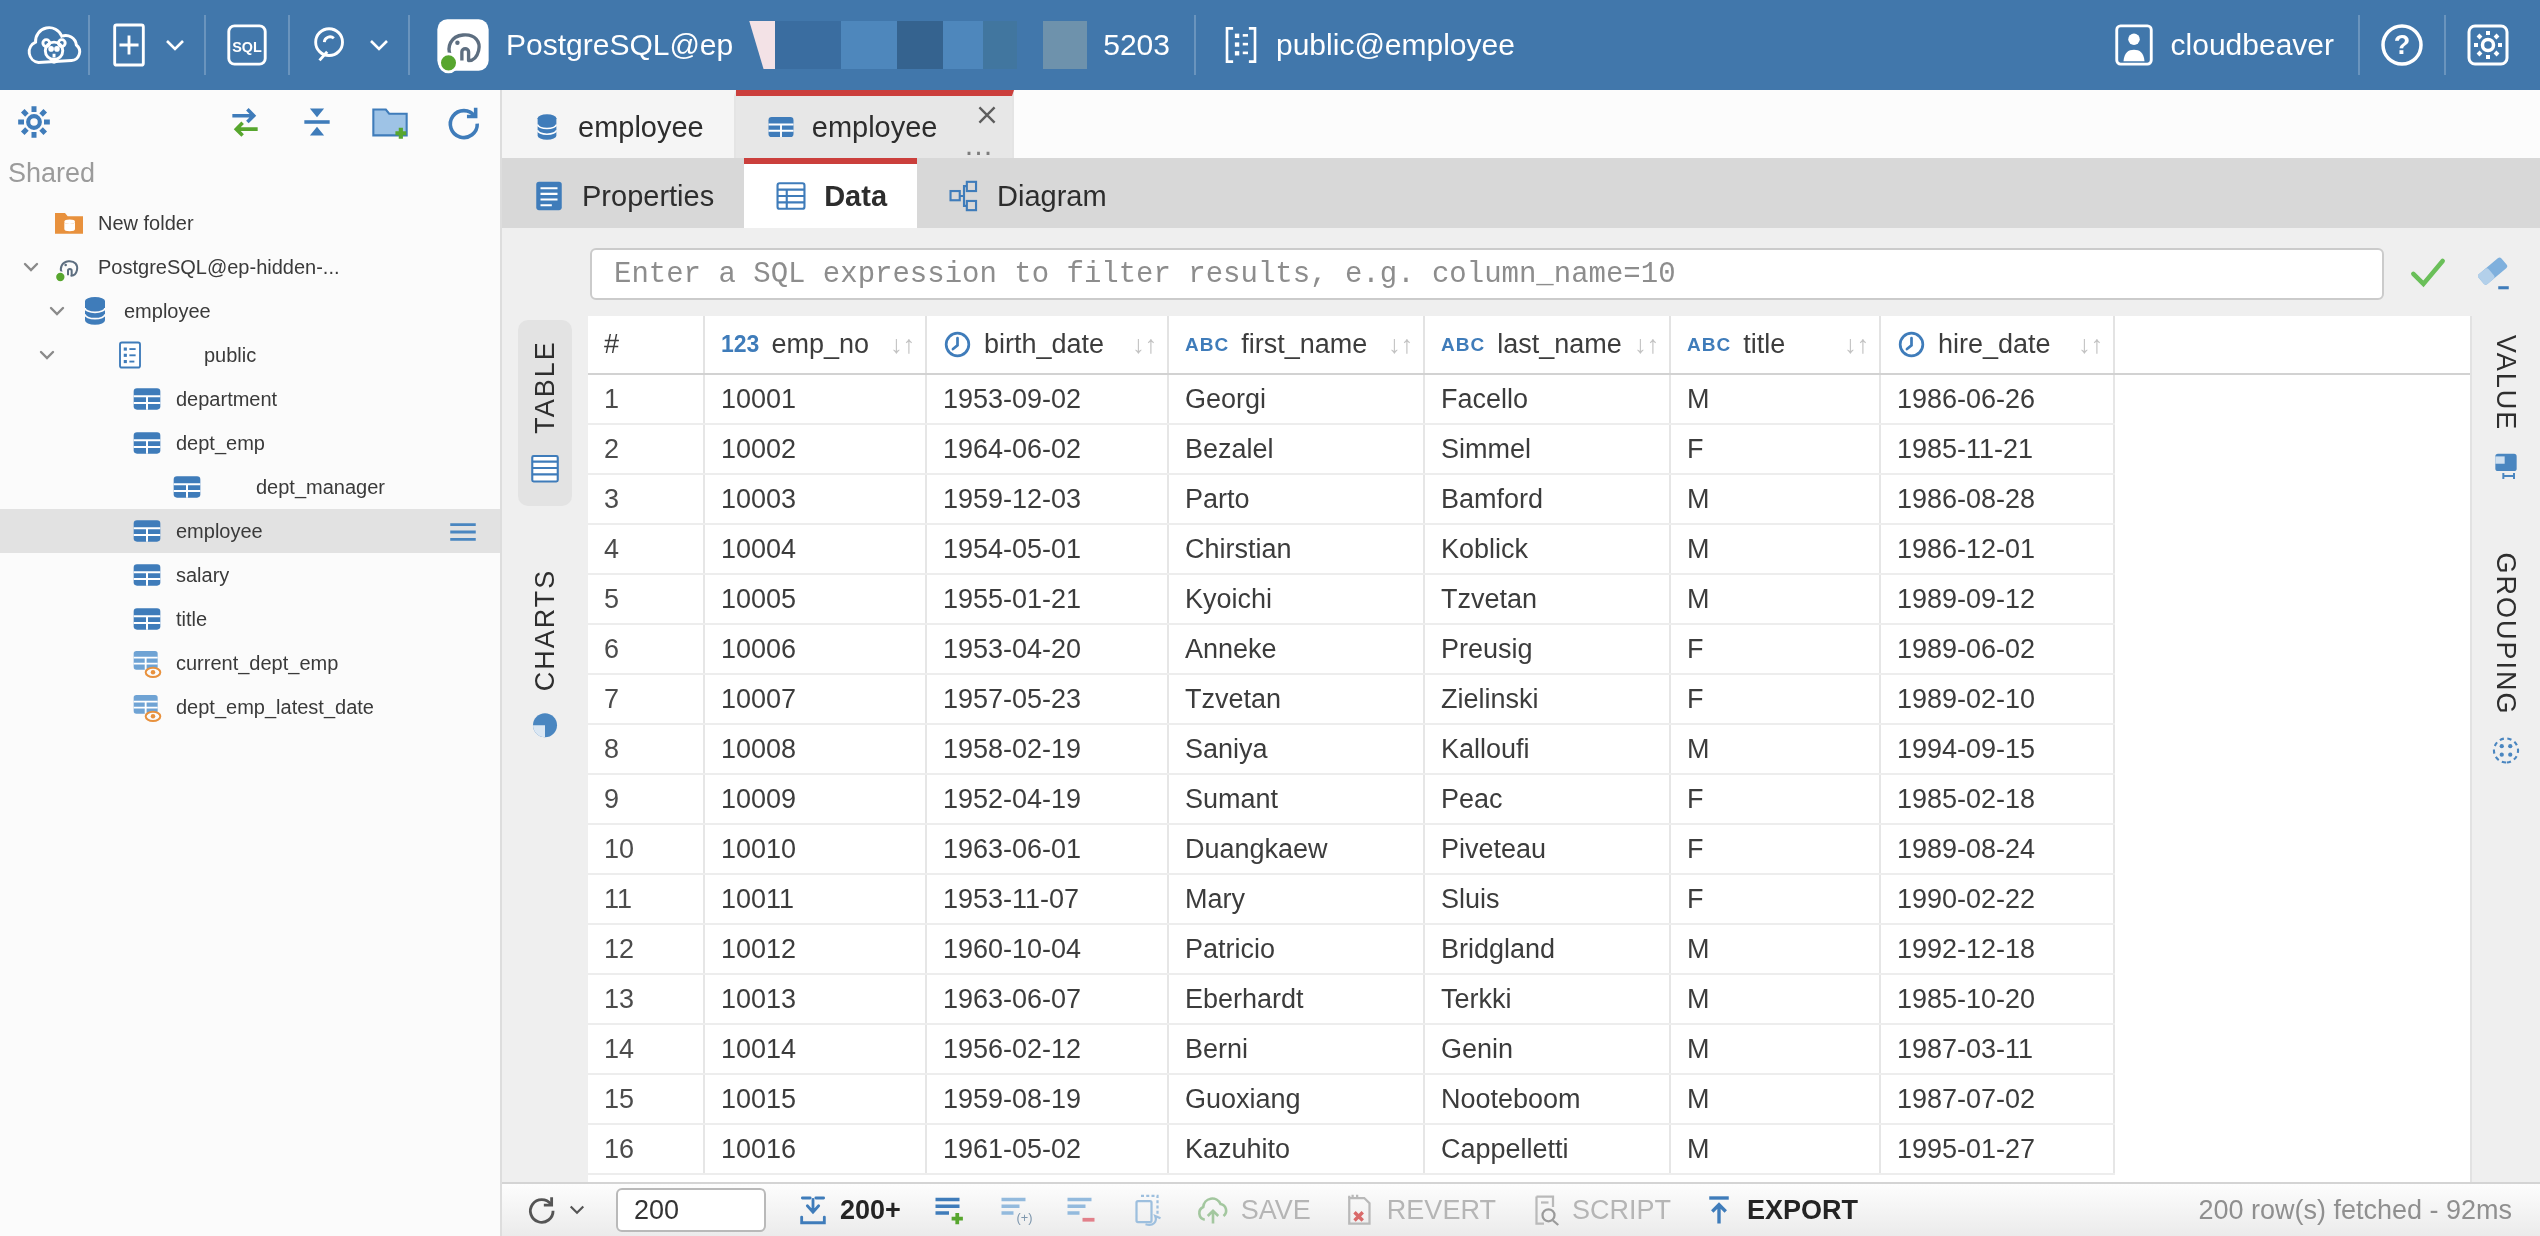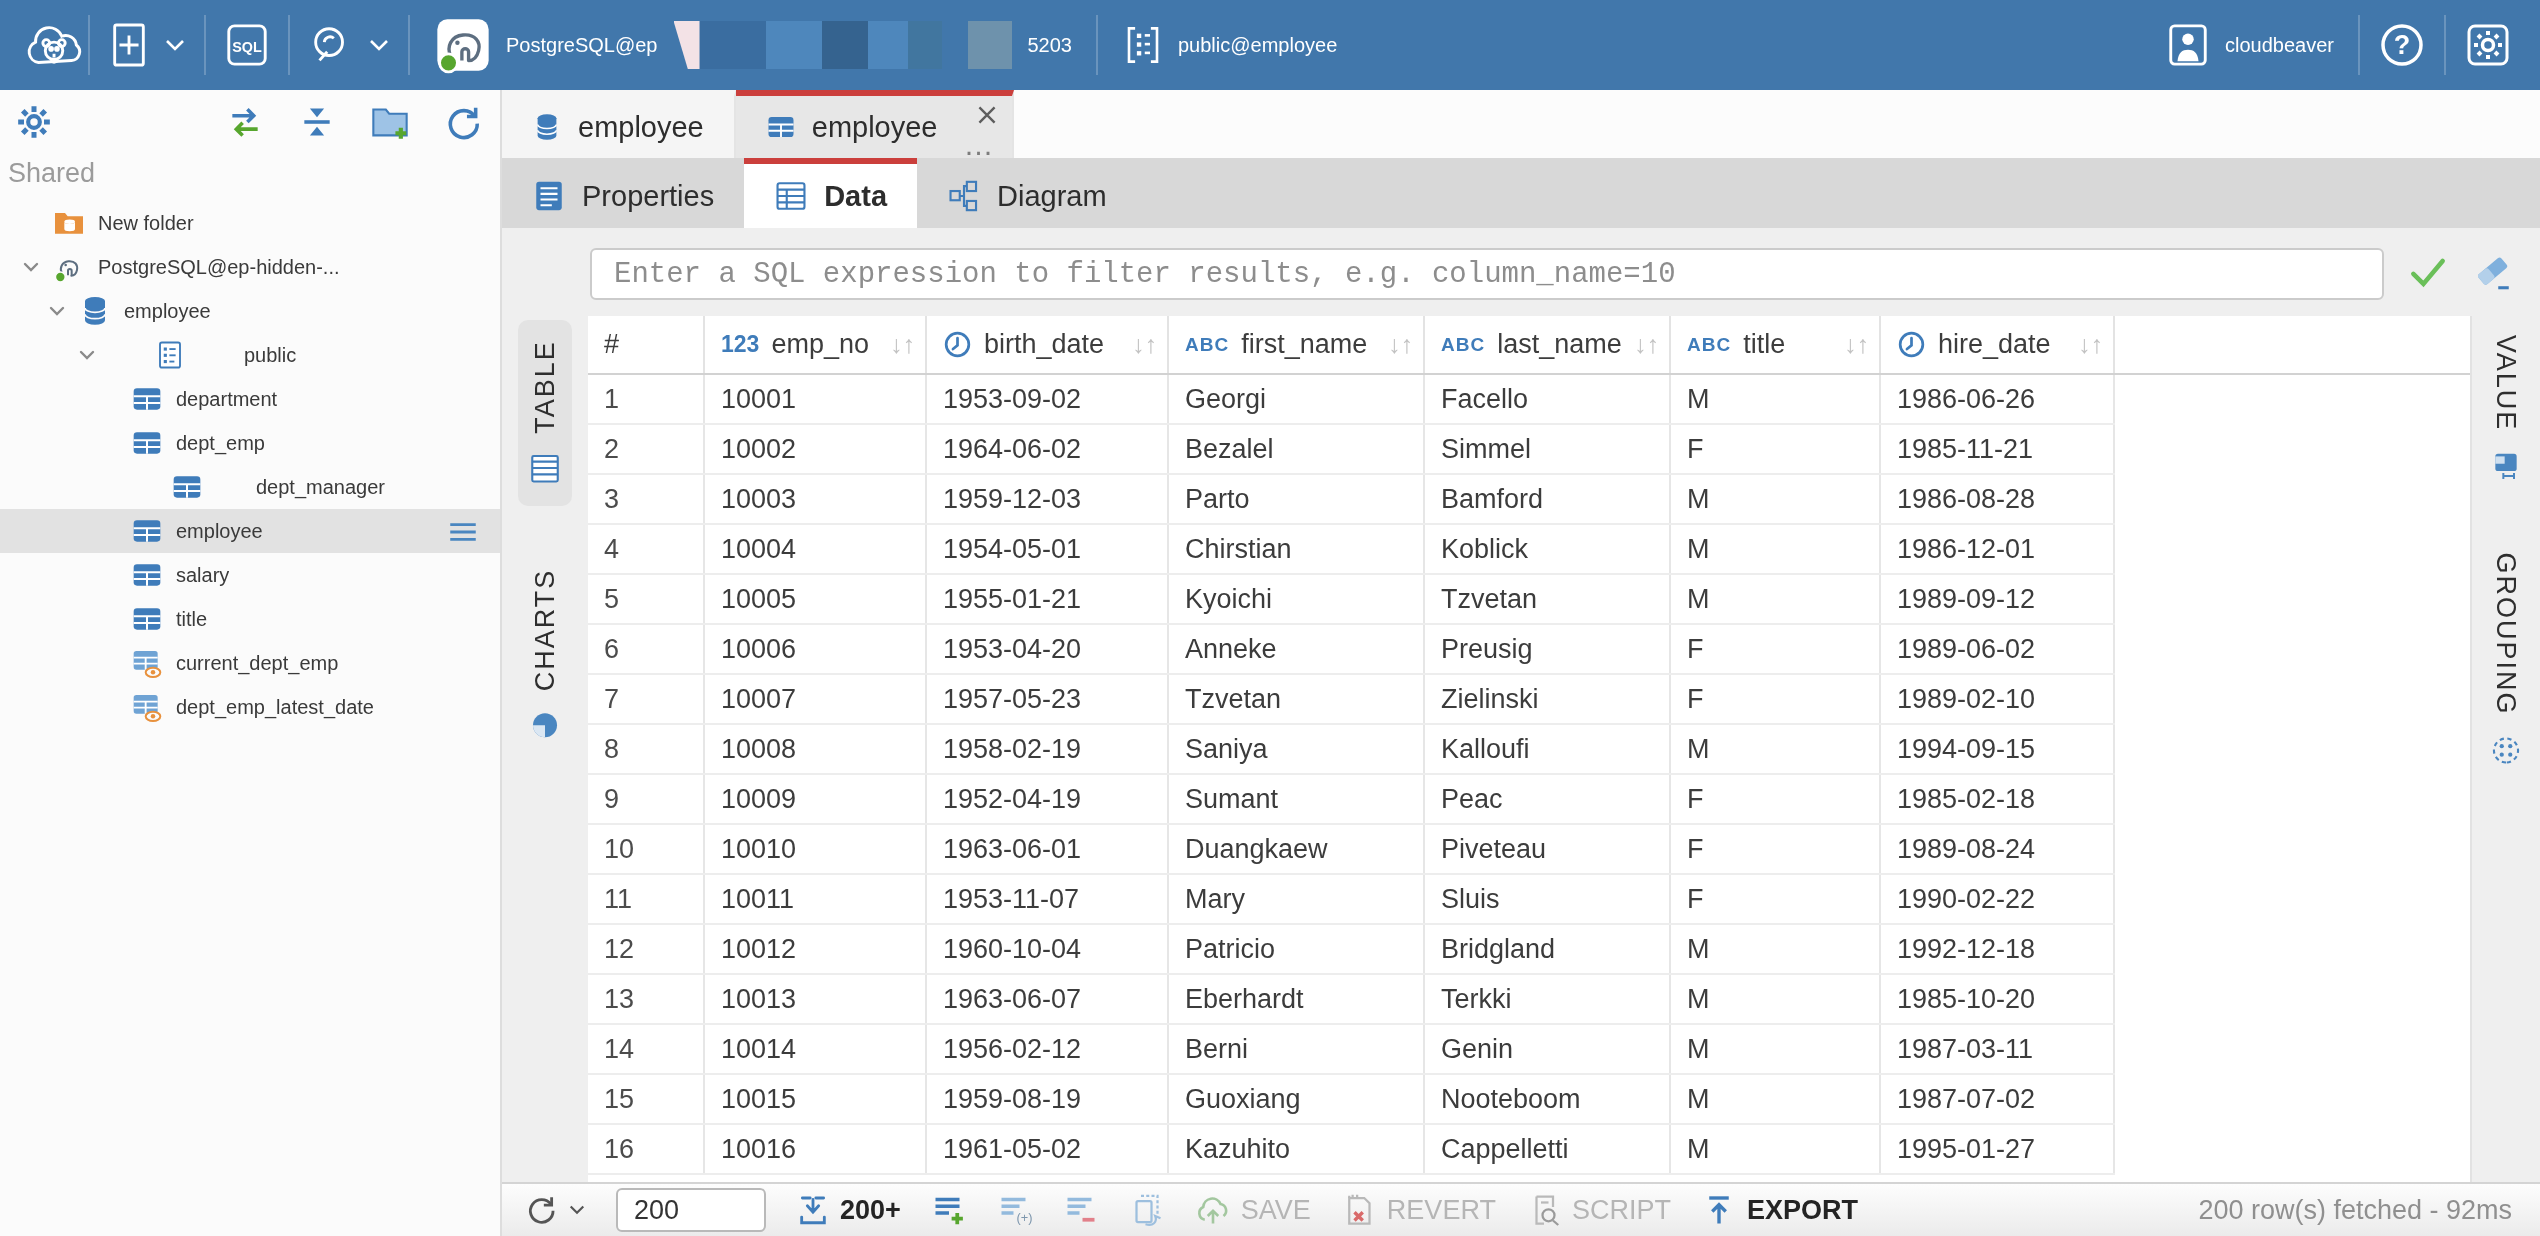--- a/index.html
+++ b/index.html
@@ -4,21 +4,21 @@
 <style>
 * {margin:0;padding:0;box-sizing:border-box;}
 html,body {width:2540px;height:1236px;overflow:hidden;}
 body {font-family:"Liberation Sans","DejaVu Sans",sans-serif;background:#efefef;color:#333;}
 
 
 .topbar {height:90px;background:#4177ab;display:flex;align-items:center;color:#fff;padding:0 10px 0 22px;text-align:center;}
 .tb-group {display:flex;align-items:center;gap:14px;padding:0 24px;height:100%;}
 .tb-group.tight {padding:0 18px;}
 .tb-sep {width:2px;height:60px;background:rgba(255,255,255,.22);flex:none;}
-.tb-text {font-size:20px;white-space:nowrap;}
+.tb-text {font-size:30px;white-space:nowrap;}
 .tb-spacer {flex:1;}
 .topbar svg {display:block;flex:none;}
 .censor {display:flex;align-items:center;height:48px;margin:0 2px;}
 .censor span {display:block;height:48px;}
 .c1 {width:26px;background:#f3e2e6;clip-path:polygon(0 0,100% 0,100% 100%,55% 100%);}
 .c2 {width:66px;background:#3a6da0;}
 .c3 {width:56px;background:#4e87bc;}
 .c4 {width:46px;background:#35638f;}
 .c5 {width:40px;background:#4e87bc;}
 .c6 {width:34px;background:#41769f;}
@@ -278,21 +278,21 @@
           </span>
           <span class="ticon">
             <svg viewBox="0 0 48 48" width="32" height="32">
               <ellipse cx="24" cy="9" rx="15" ry="6" fill="#3f7cba"></ellipse>
               <path d="M9 9v29a15 6.5 0 0 0 30 0V9" fill="#3f7cba"></path>
               <path d="M9 19.5a15 6.5 0 0 0 30 0M9 29a15 6.5 0 0 0 30 0" fill="none" stroke="#fbfbfb" stroke-width="2.5"></path>
             </svg>
           </span>
           <span class="tlabel">employee</span>
         </div>
-        <div class="tree-row" style="padding-left: 70px; gap: 45px;">
+        <div class="tree-row" style="padding-left: 30px; gap: 45px;">
           <span class="tw">
             <svg viewBox="0 0 24 24" width="24" height="24">
               <path d="M6 9l6 6 6-6" fill="none" stroke="#8a8a8a" stroke-width="2.4" stroke-linecap="round"></path>
             </svg>
           </span>
           <span class="ticon">
             <svg viewBox="0 0 48 48" width="30" height="30">
               <rect x="8" y="4" width="32" height="40" rx="3" fill="#fff" stroke="#3f7cba" stroke-width="3"></rect>
               <rect x="14" y="12" width="5" height="5" fill="#3f7cba"></rect>
               <path d="M23 14.5h10" stroke="#3f7cba" stroke-width="3"></path>

